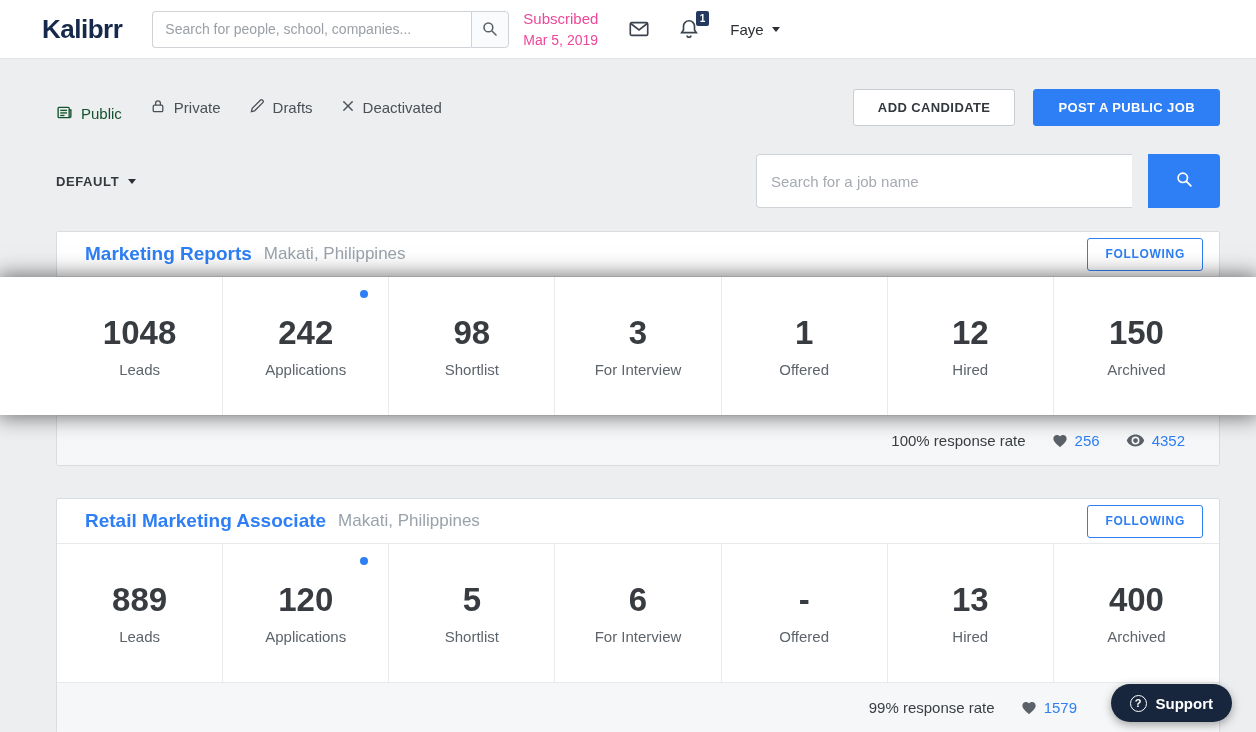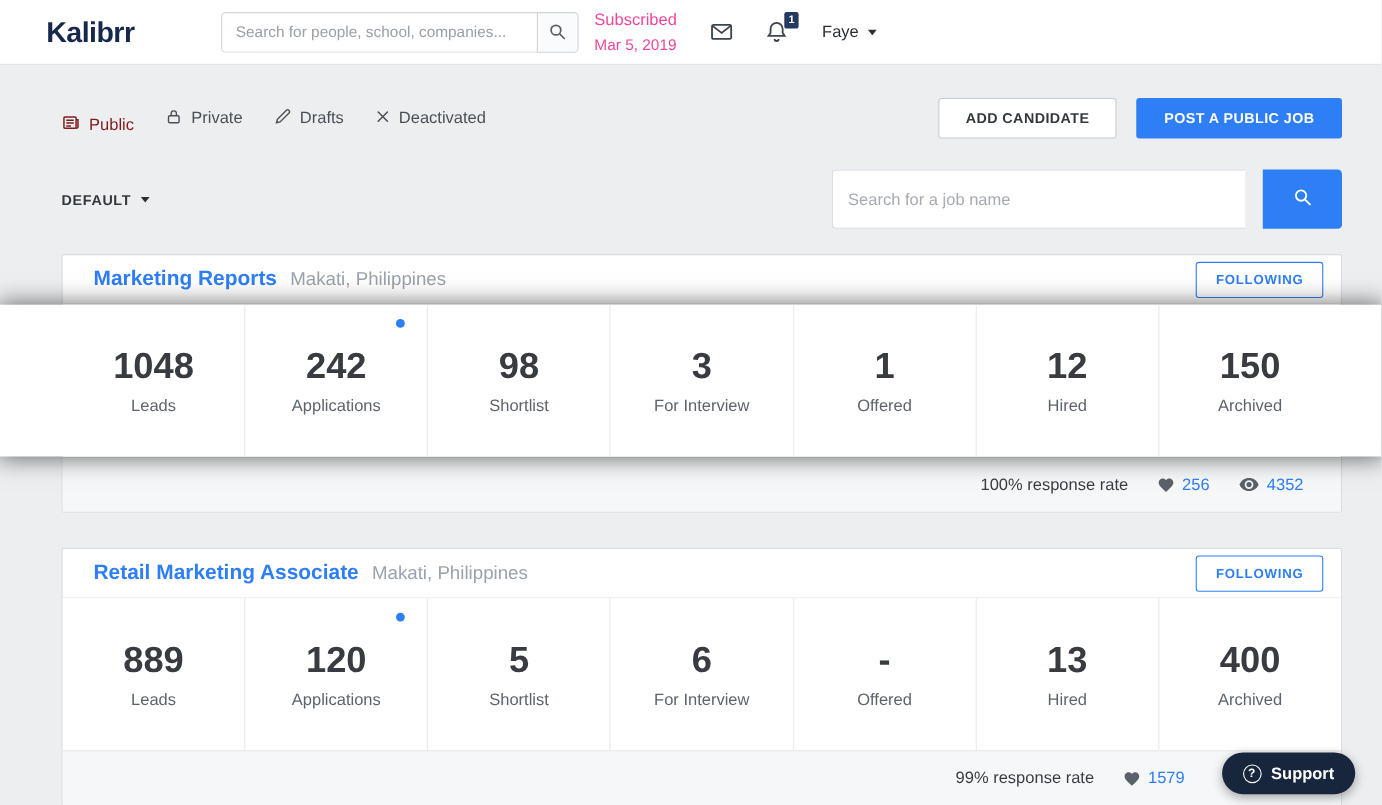--- a/index.html
+++ b/index.html
@@ -10,25 +10,25 @@
     overflow:hidden;
   }
   .page { position:relative; width:1256px; height:732px; overflow:hidden; }
 
   
   .navbar {
     height:59px; background:#ffffff; border-bottom:1px solid #e2e4e6;
     display:flex; align-items:center; padding:0 24px 0 42px;
     position:relative; z-index:10;
   }
-  .logo { font-size:26px; font-weight:700; color:#16294c; letter-spacing:-0.5px; margin-right:47px; cursor:pointer; }
+  .logo { font-size:26px; font-weight:700; color:#16294c; letter-spacing:-0.5px; margin-right:30px; cursor:pointer; }
   .nav-search { display:flex; height:37px; width:357px; }
   .nav-search input {
     flex:1; border:1px solid #cfd2d6; border-right:none; border-radius:4px 0 0 4px;
-    padding:0 12px; font-size:14px; color:#333; font-family:inherit; outline:none;margin-left:32px;
+    padding:0 12px; font-size:14px; color:#333; font-family:inherit; outline:none;
   }
   .nav-search input::placeholder { color:#9aa0a6; }
   .nav-search-btn {
     width:38px; border:1px solid #cfd2d6; background:#fafbfc; color:#70767c;
     border-radius:0 4px 4px 0; display:flex; align-items:center; justify-content:center; cursor:pointer;
   }
   .nav-links { margin-left:auto; display:flex; align-items:stretch; height:100%; }
   .nav-link {
     color:#2e7ff5; font-size:15px; padding:0 17px; display:flex; align-items:center;
     text-decoration:none; cursor:pointer; white-space:nowrap;
@@ -46,21 +46,21 @@
   }
   .user-menu { margin-left:30px; font-size:15px; color:#2b2f33; display:flex; align-items:center; gap:8px; cursor:pointer; white-space:nowrap; }
   .caret-down { width:0; height:0; border-left:4.5px solid transparent; border-right:4.5px solid transparent; border-top:5px solid #2b2f33; display:inline-block; }
 
   
   .content { padding:30px 36px 0 56px; }
 
   .tabs-row { display:flex; justify-content:space-between; align-items:center; margin-bottom:28px; }
   .tabs { display:flex; gap:28px; align-items:center; }
   .tab { display:flex; align-items:center; gap:8px; font-size:15px; color:#4a5056; cursor:pointer; }
-  .tab.active { color:#7f1d1d;margin-top:12px; }
+  .tab.active { color:#14532d;margin-top:12px; }
   .tab svg { flex:0 0 auto; }
 
   .action-buttons { display:flex; gap:18px; }
   .btn {
     height:37px; padding:0 24px; border-radius:3px; font-size:13px; font-weight:700;
     letter-spacing:.4px; cursor:pointer; font-family:inherit;
   }
   .btn-outline { background:#ffffff; border:1px solid #c9cdd2; color:#33383d; }
   .btn-primary { background:#2e7ff5; border:1px solid #2e7ff5; color:#ffffff; }
 

